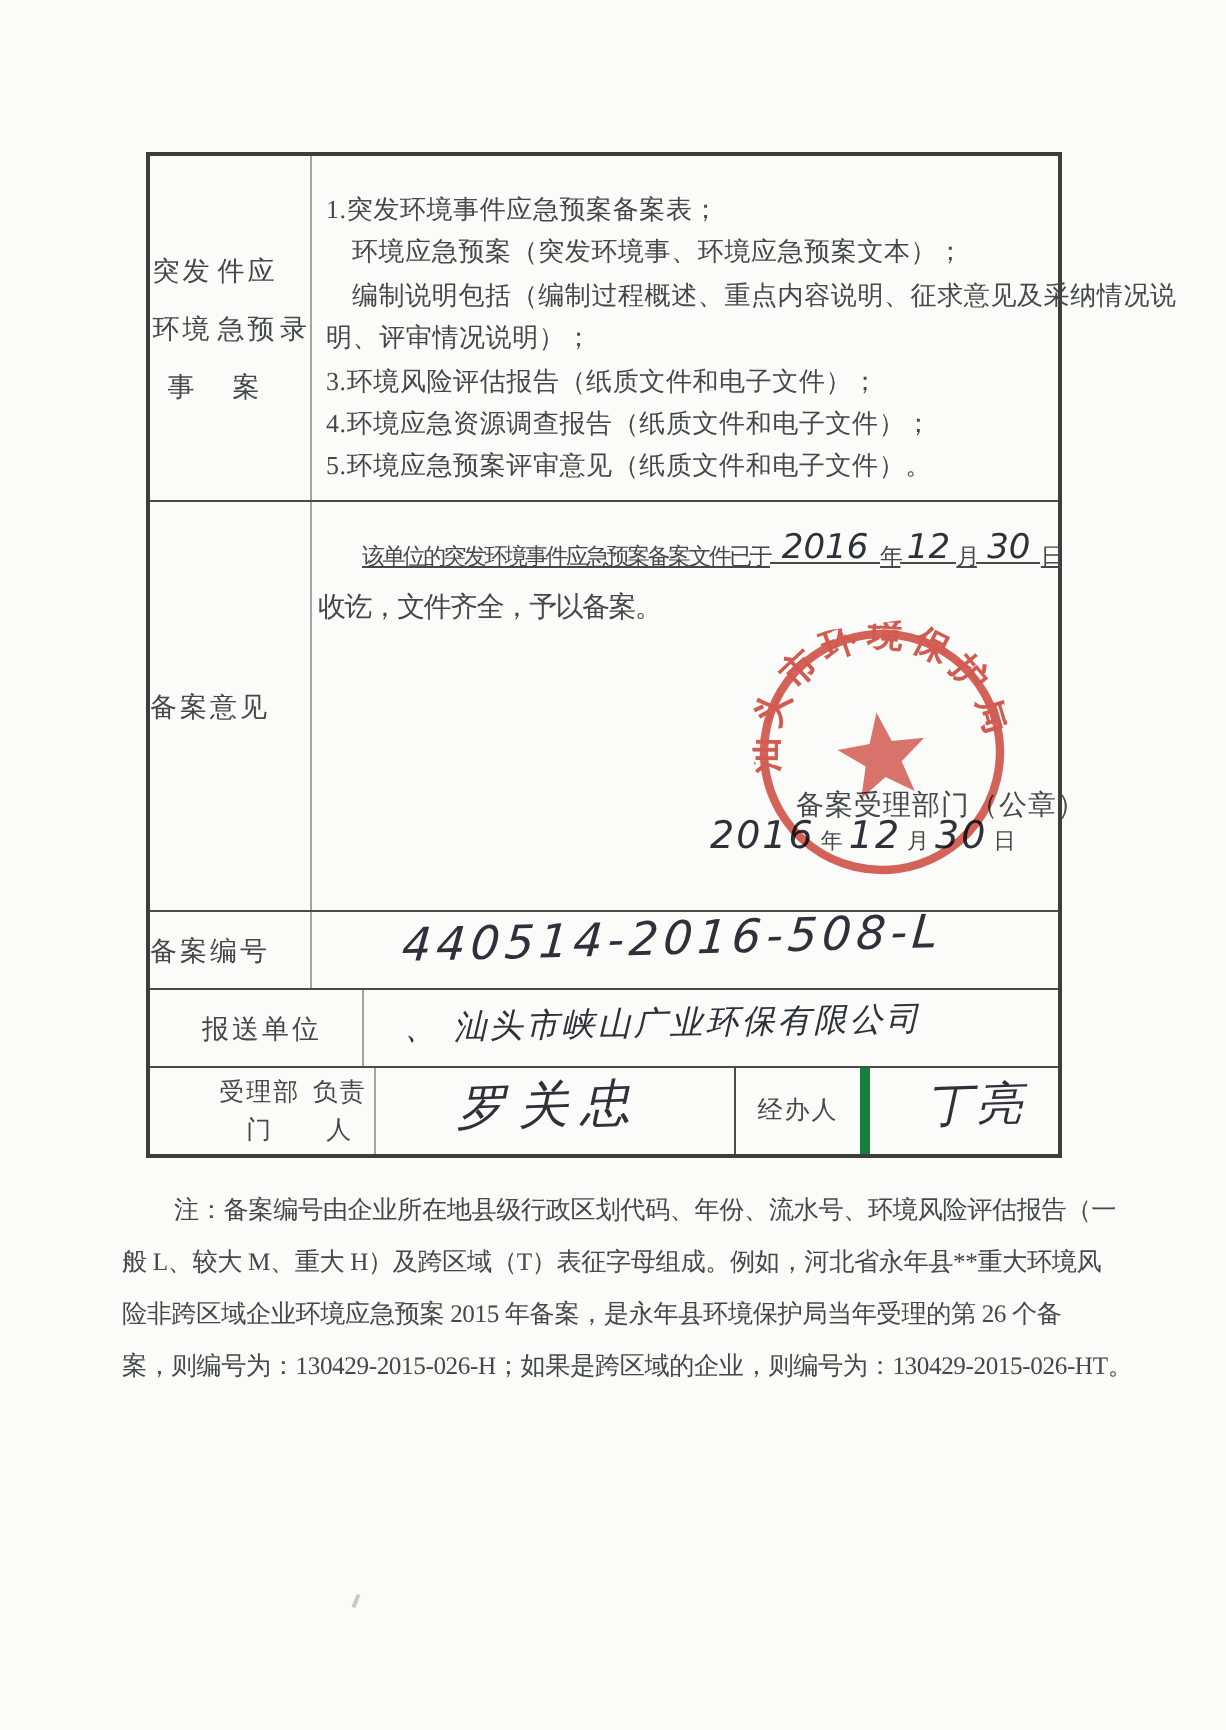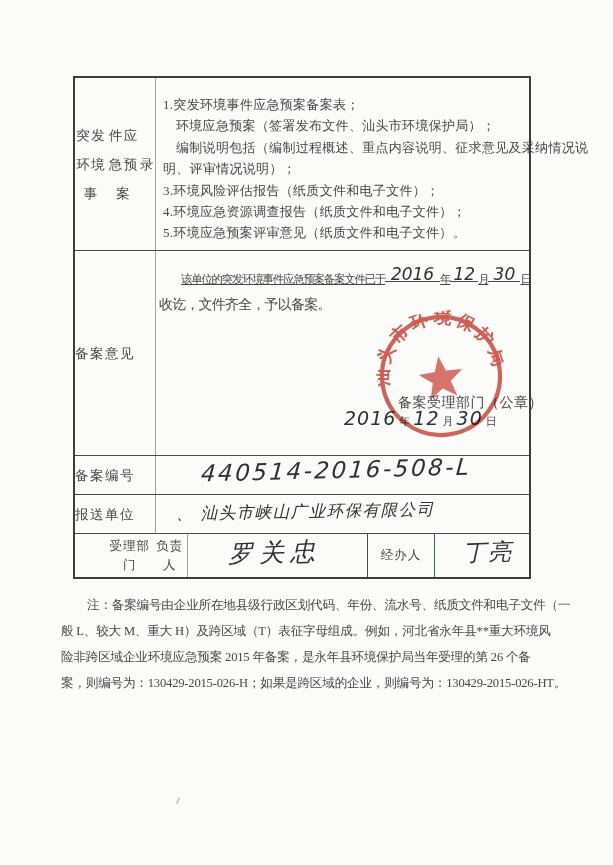--- a/index.html
+++ b/index.html
@@ -20,21 +20,21 @@
   .label-col {
     flex:0 0 81px; border-right:1px solid #a3a3a3;
     display:flex; flex-direction:row; align-items:center; 
     text-align:center; font-size:13.5px; letter-spacing:1.5px; line-height:29px;
   }
   .content-col { flex:1 1 auto; position:relative; }
 
   .row-catalog { height:172px; }
   .row-opinion { height:205px; }
   .row-number  { height:39px;  }
-  .row-unit    { height:39px;  }
+  .row-unit    { height:39px;padding-left:26px;  }
   .row-person  { height:44px;padding-left:32px;  }
 
   
   .catalog-list { padding:16px 4px 0 7px; font-size:13px; line-height:21.4px; letter-spacing:0.3px; }
   .cat-line { white-space:nowrap; }
   .cat-line.indent { padding-left:13px; }
 
   
   .op-line1 { margin-top:16px; padding-left:25px; font-size:11.5px; letter-spacing:-1.3px; white-space:nowrap;text-decoration:underline; }
   .op-line2 { margin-top:9px;  padding-left:3px;  font-size:14px; letter-spacing:-0.8px; }
@@ -46,41 +46,41 @@
 
   
   .hw {
     font-family:"DejaVu Sans", sans-serif; font-style:italic;
     color:#2f3039; font-weight:400;
   }
   .blank .hw { font-size:17px; }
 
   
   .seal-caption { position:absolute; left:242px; top:143px; font-size:14px; letter-spacing:0.5px; white-space:nowrap; }
-  .seal-date { position:absolute; left:188px; top:152px; white-space:nowrap; line-height:30px; }
+  .seal-date { position:absolute; left:199px; top:152px; white-space:nowrap; line-height:30px; }
   .seal-date .hw { font-size:19px; letter-spacing:1px; }
   .seal-date .pr { font-size:11px; padding:0 3px; }
   .seal-stamp {
     position:absolute; left:221px; top:61px; width:128px; height:128px;
     transform:rotate(-8deg); opacity:0.93; mix-blend-mode:multiply; pointer-events:none;
   }
 
   
   .hw-number {
     position:absolute; left:45px; top:1px; font-size:23px; letter-spacing:2.5px;
     transform:rotate(-1.5deg) skewX(-6deg);
   }
   .hw-unit {
     position:absolute; left:20px; top:6px; font-size:16.5px; letter-spacing:1.5px;
     transform:rotate(-1deg);
   }
 
   
   .sig-cell   { flex:0 0 180px; border-right:1px solid #4a4a48; position:relative; }
-  .handler-lab{ flex:0 0 67px;  border-right:1px solid #15803d;
+  .handler-lab{ flex:0 0 67px;  border-right:5px solid #15803d;
                 display:flex; align-items:center; justify-content:center; font-size:12.5px; letter-spacing:1px; }
   .handler-sig{ flex:1 1 auto; position:relative; }
   .person-label { font-size:12.5px; line-height:19px; letter-spacing:1px; }
   .hw-sig1 { position:absolute; left:40px; top:2px; font-size:25px; letter-spacing:6px; transform:rotate(-2deg); }
   .hw-sig2 { position:absolute; left:28px; top:3px; font-size:23px; letter-spacing:2px; transform:rotate(-2deg); }
 
   
   .note { position:absolute; left:61px; top:592px; width:500px; font-size:12.6px; line-height:26px; letter-spacing:-0.2px; }
   .note-line { white-space:nowrap; }
   .note-line.first { padding-left:26px; }
@@ -96,21 +96,21 @@
   <div class="form-table">
 
     <div class="trow row-catalog">
       <div class="label-col">
         <div>突发环境事</div>
         <div>件应急预案</div>
         <div>录</div>
       </div>
       <div class="content-col catalog-list">
         <div class="cat-line">1.突发环境事件应急预案备案表；</div>
-        <div class="cat-line indent">环境应急预案（签署发布文件、汕头市环境保护局）；</div>
+        <div class="cat-line indent">环境应急预案（突发环境事、环境应急预案文本）；</div>
         <div class="cat-line indent">编制说明包括（编制过程概述、重点内容说明、征求意见及采纳情况说</div>
         <div class="cat-line">明、评审情况说明）；</div>
         <div class="cat-line">3.环境风险评估报告（纸质文件和电子文件）；</div>
         <div class="cat-line">4.环境应急资源调查报告（纸质文件和电子文件）；</div>
         <div class="cat-line">5.环境应急预案评审意见（纸质文件和电子文件）。</div>
       </div>
     </div>
 
     <div class="trow row-opinion">
       <div class="label-col">
@@ -173,21 +173,21 @@
         <span>经办人</span>
       </div>
       <div class="handler-sig">
         <div class="hw hw-sig2">丁亮</div>
       </div>
     </div>
 
   </div>
 
   <div class="note">
-    <div class="note-line first">注：备案编号由企业所在地县级行政区划代码、年份、流水号、纸质文件和电子文件（一</div>
+    <div class="note-line first">注：备案编号由企业所在地县级行政区划代码、年份、流水号、环境风险评估报告（一</div>
     <div class="note-line">般 L、较大 M、重大 H）及跨区域（T）表征字母组成。例如，河北省永年县**重大环境风</div>
     <div class="note-line">险非跨区域企业环境应急预案 2015 年备案，是永年县环境保护局当年受理的第 26 个备</div>
     <div class="note-line">案，则编号为：130429-2015-026-H；如果是跨区域的企业，则编号为：130429-2015-026-HT。</div>
   </div>
 
   <div class="stray"></div>
 
 </div>
 
 </body></html>

